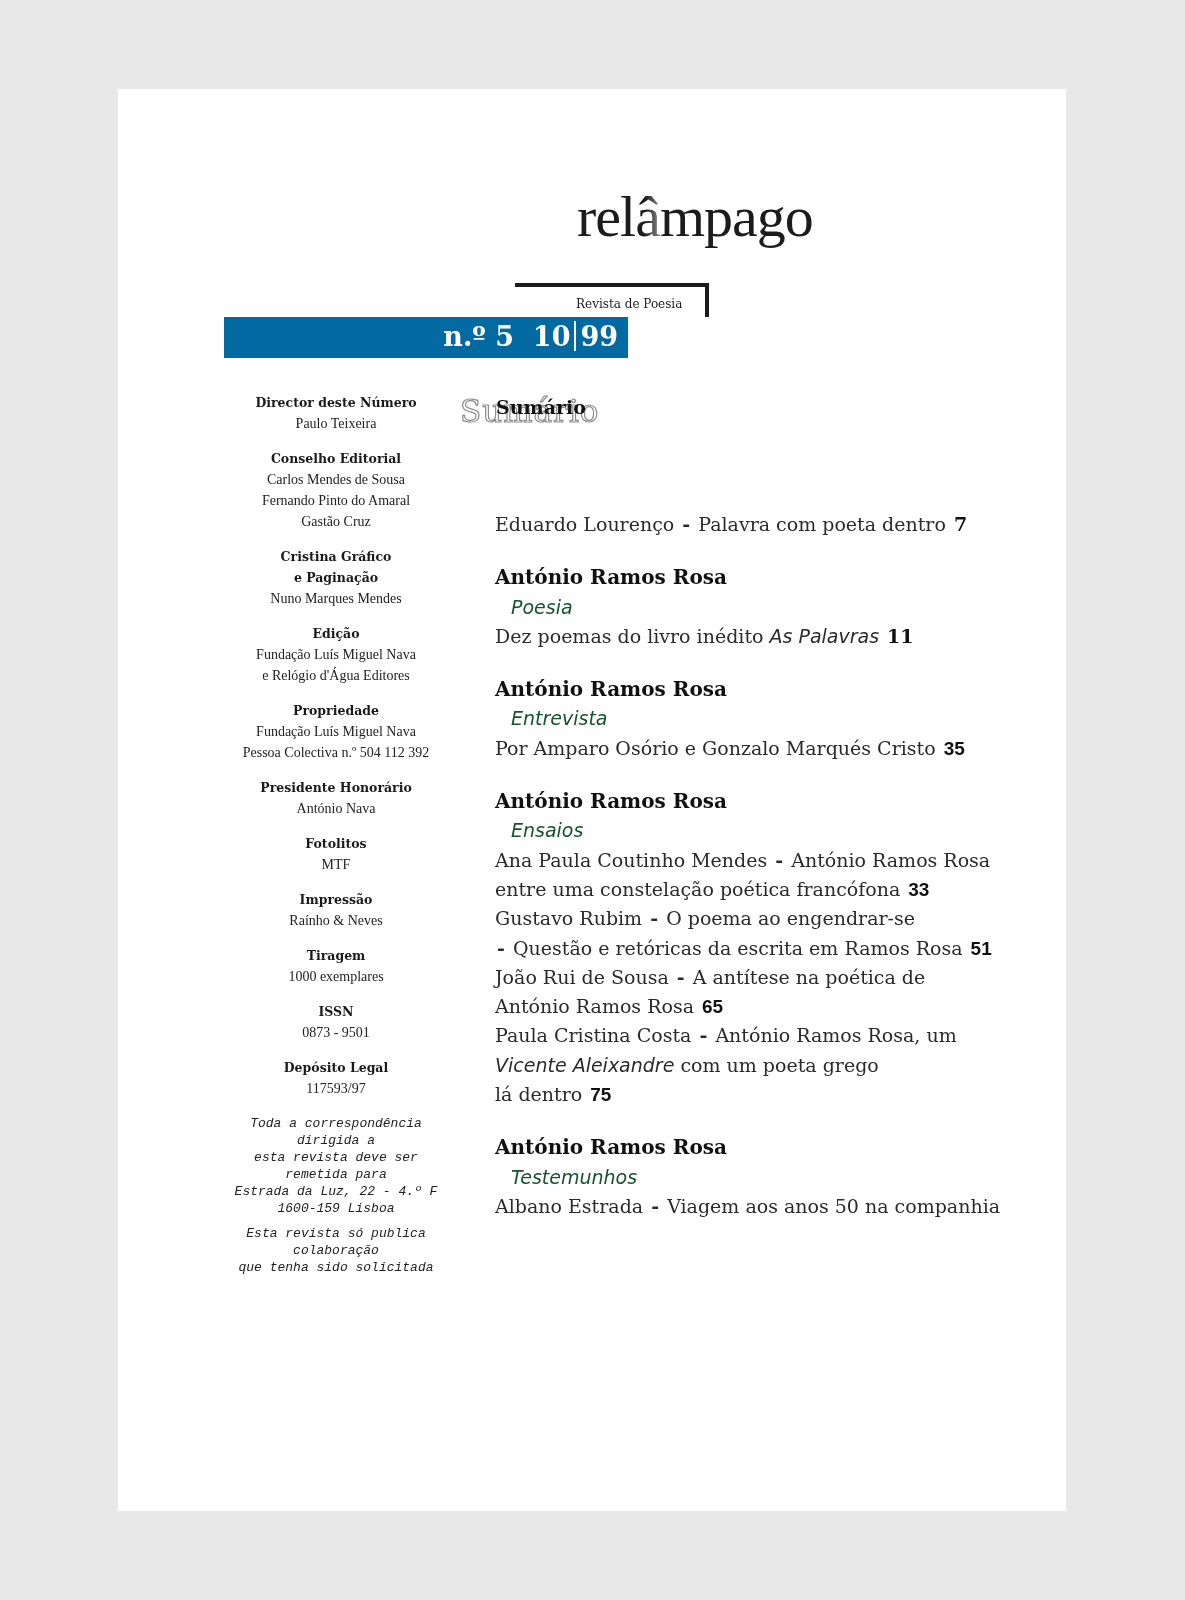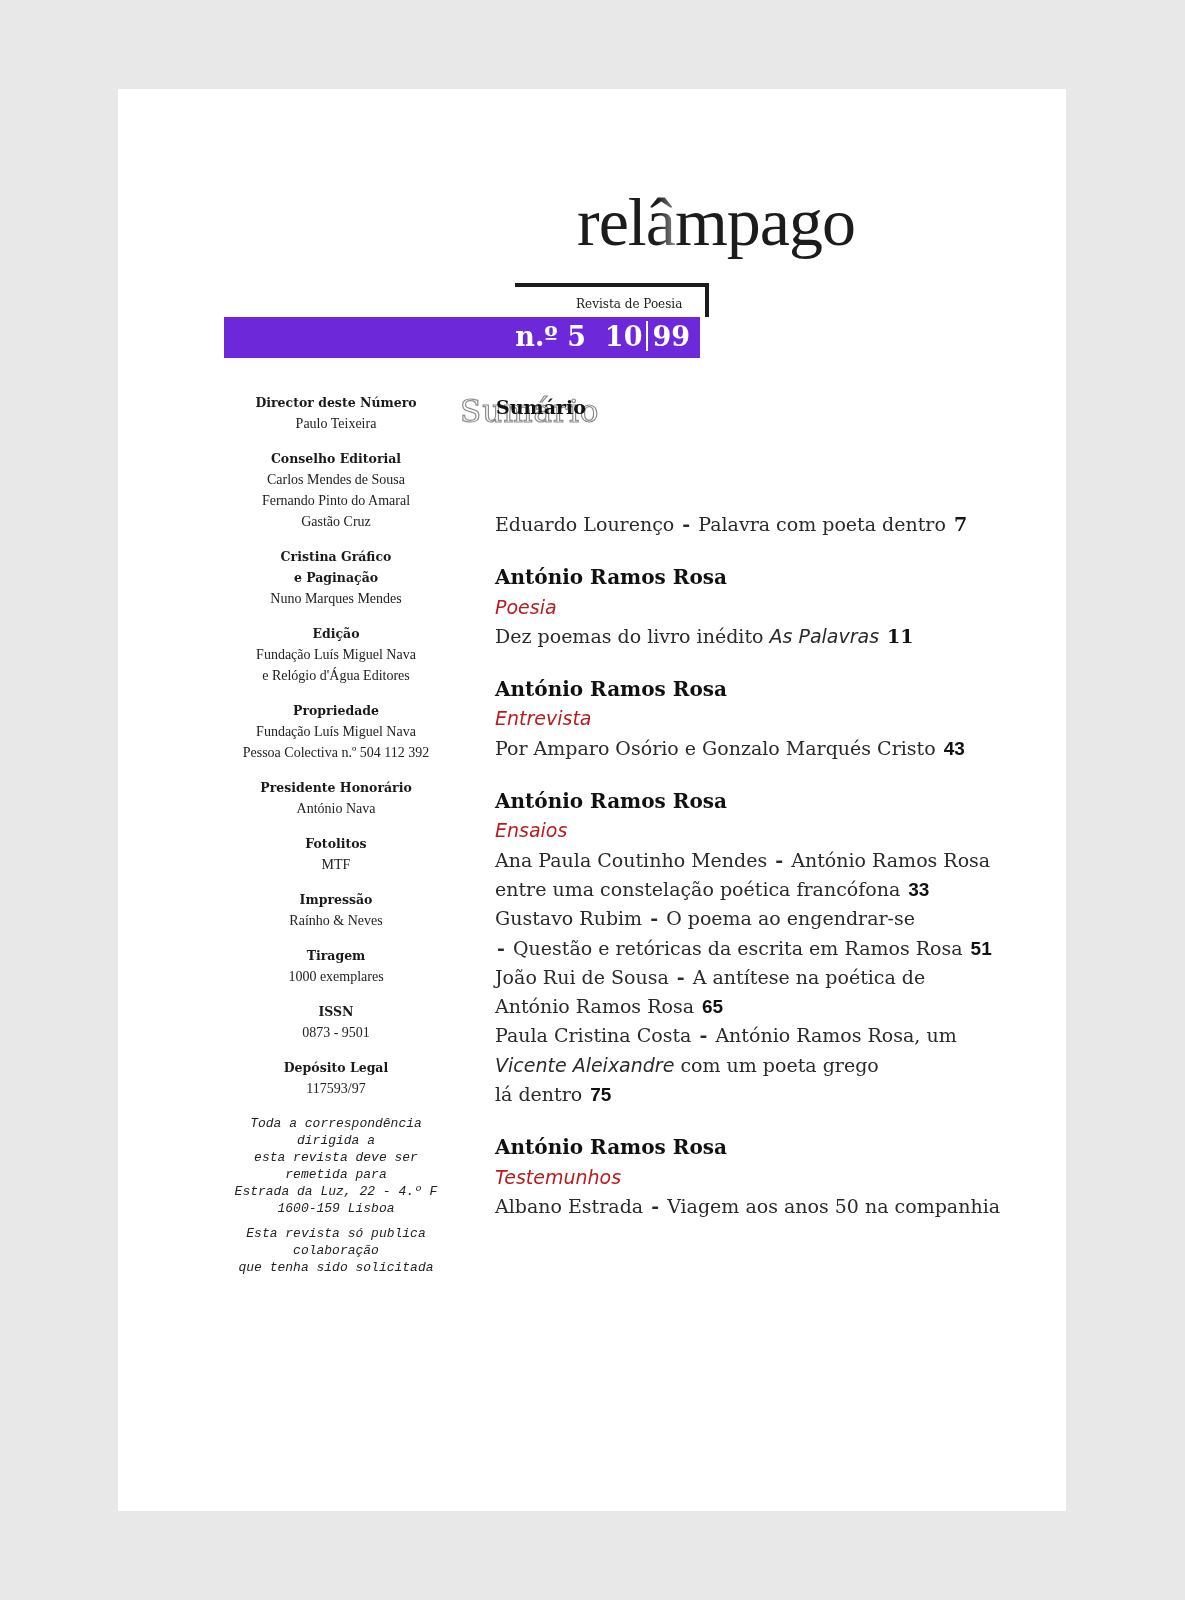--- a/index.html
+++ b/index.html
@@ -15,21 +15,21 @@
       position: absolute;
       left: 118px; top: 89px;
       width: 948px; height: 1422px;
       background: #ffffff;
     }
     
     .logo {
       position: absolute;
       left: 577px; top: 188px;
       font-family: "Liberation Serif", serif;
-      font-size: 68px;
+      font-size: 58px;
       letter-spacing: -1px;
       color: #1c1c1c;
       line-height: 1;
     }
     .logo .accent-letter {
       background: linear-gradient(90deg, #1c1c1c 0%, #1c1c1c 40%, #8a8a8a 100%);
       -webkit-background-clip: text;
       background-clip: text;
       color: transparent;
     }
@@ -48,22 +48,22 @@
     .subtitle {
       position: absolute;
       left: 576px; top: 297px;
       font-family: "DejaVu Serif", serif;
       font-size: 12px;
       color: #1c1c1c;
     }
     .issue-bar {
       position: absolute;
       left: 224px; top: 317px;
-      width: 476px; height: 41px;
-      background: #6d28d9;
+      width: 404px; height: 41px;
+      background: #0369a1;
       color: #ffffff;
     }
     .issue-text {
       position: absolute;
       right: 10px; top: 3px;
       font-family: "DejaVu Serif", serif;
       font-weight: bold;
       font-size: 27px;
       letter-spacing: 0px;
       white-space: nowrap;
@@ -149,21 +149,22 @@
       font-size: 20px;
       line-height: 29.3px;
       font-weight: bold;
       color: #111;
     }
     .toc-category {
       font-family: "DejaVu Sans", sans-serif;
       font-style: italic;
       font-size: 19px;
       line-height: 29.3px;
-      color: #b91c1c;
+      color: #14532d;
+      margin-left: 16px;
     }
     .toc-page {
       font-family: "Liberation Sans", sans-serif;
       font-weight: bold;
       color: #111;
       margin-left: 8px;
     }
     .serif-page {
       font-family: "DejaVu Serif", serif;
     }
@@ -258,21 +259,21 @@
 
   <div class="toc-section">
     <div class="toc-author">António Ramos Rosa</div>
     <div class="toc-category">Poesia</div>
     <div class="toc-line"><span>Dez poemas do livro inédito</span> <span class="it">As Palavras</span><span class="toc-page serif-page">11</span></div>
   </div>
 
   <div class="toc-section">
     <div class="toc-author">António Ramos Rosa</div>
     <div class="toc-category">Entrevista</div>
-    <div class="toc-line"><span>Por Amparo Osório e Gonzalo Marqués Cristo</span><span class="toc-page">43</span></div>
+    <div class="toc-line"><span>Por Amparo Osório e Gonzalo Marqués Cristo</span><span class="toc-page">35</span></div>
   </div>
 
   <div class="toc-section">
     <div class="toc-author">António Ramos Rosa</div>
     <div class="toc-category">Ensaios</div>
     <div class="toc-line"><span>Ana Paula Coutinho Mendes</span> <span class="dash">-</span> <span>António Ramos Rosa</span></div>
     <div class="toc-line"><span>entre uma constelação poética francófona</span><span class="toc-page">33</span></div>
     <div class="toc-line"><span>Gustavo Rubim</span> <span class="dash">-</span> <span>O poema ao engendrar-se</span></div>
     <div class="toc-line"><span class="dash">-</span> <span>Questão e retóricas da escrita em Ramos Rosa</span><span class="toc-page">51</span></div>
     <div class="toc-line"><span>João Rui de Sousa</span> <span class="dash">-</span> <span>A antítese na poética de</span></div>

